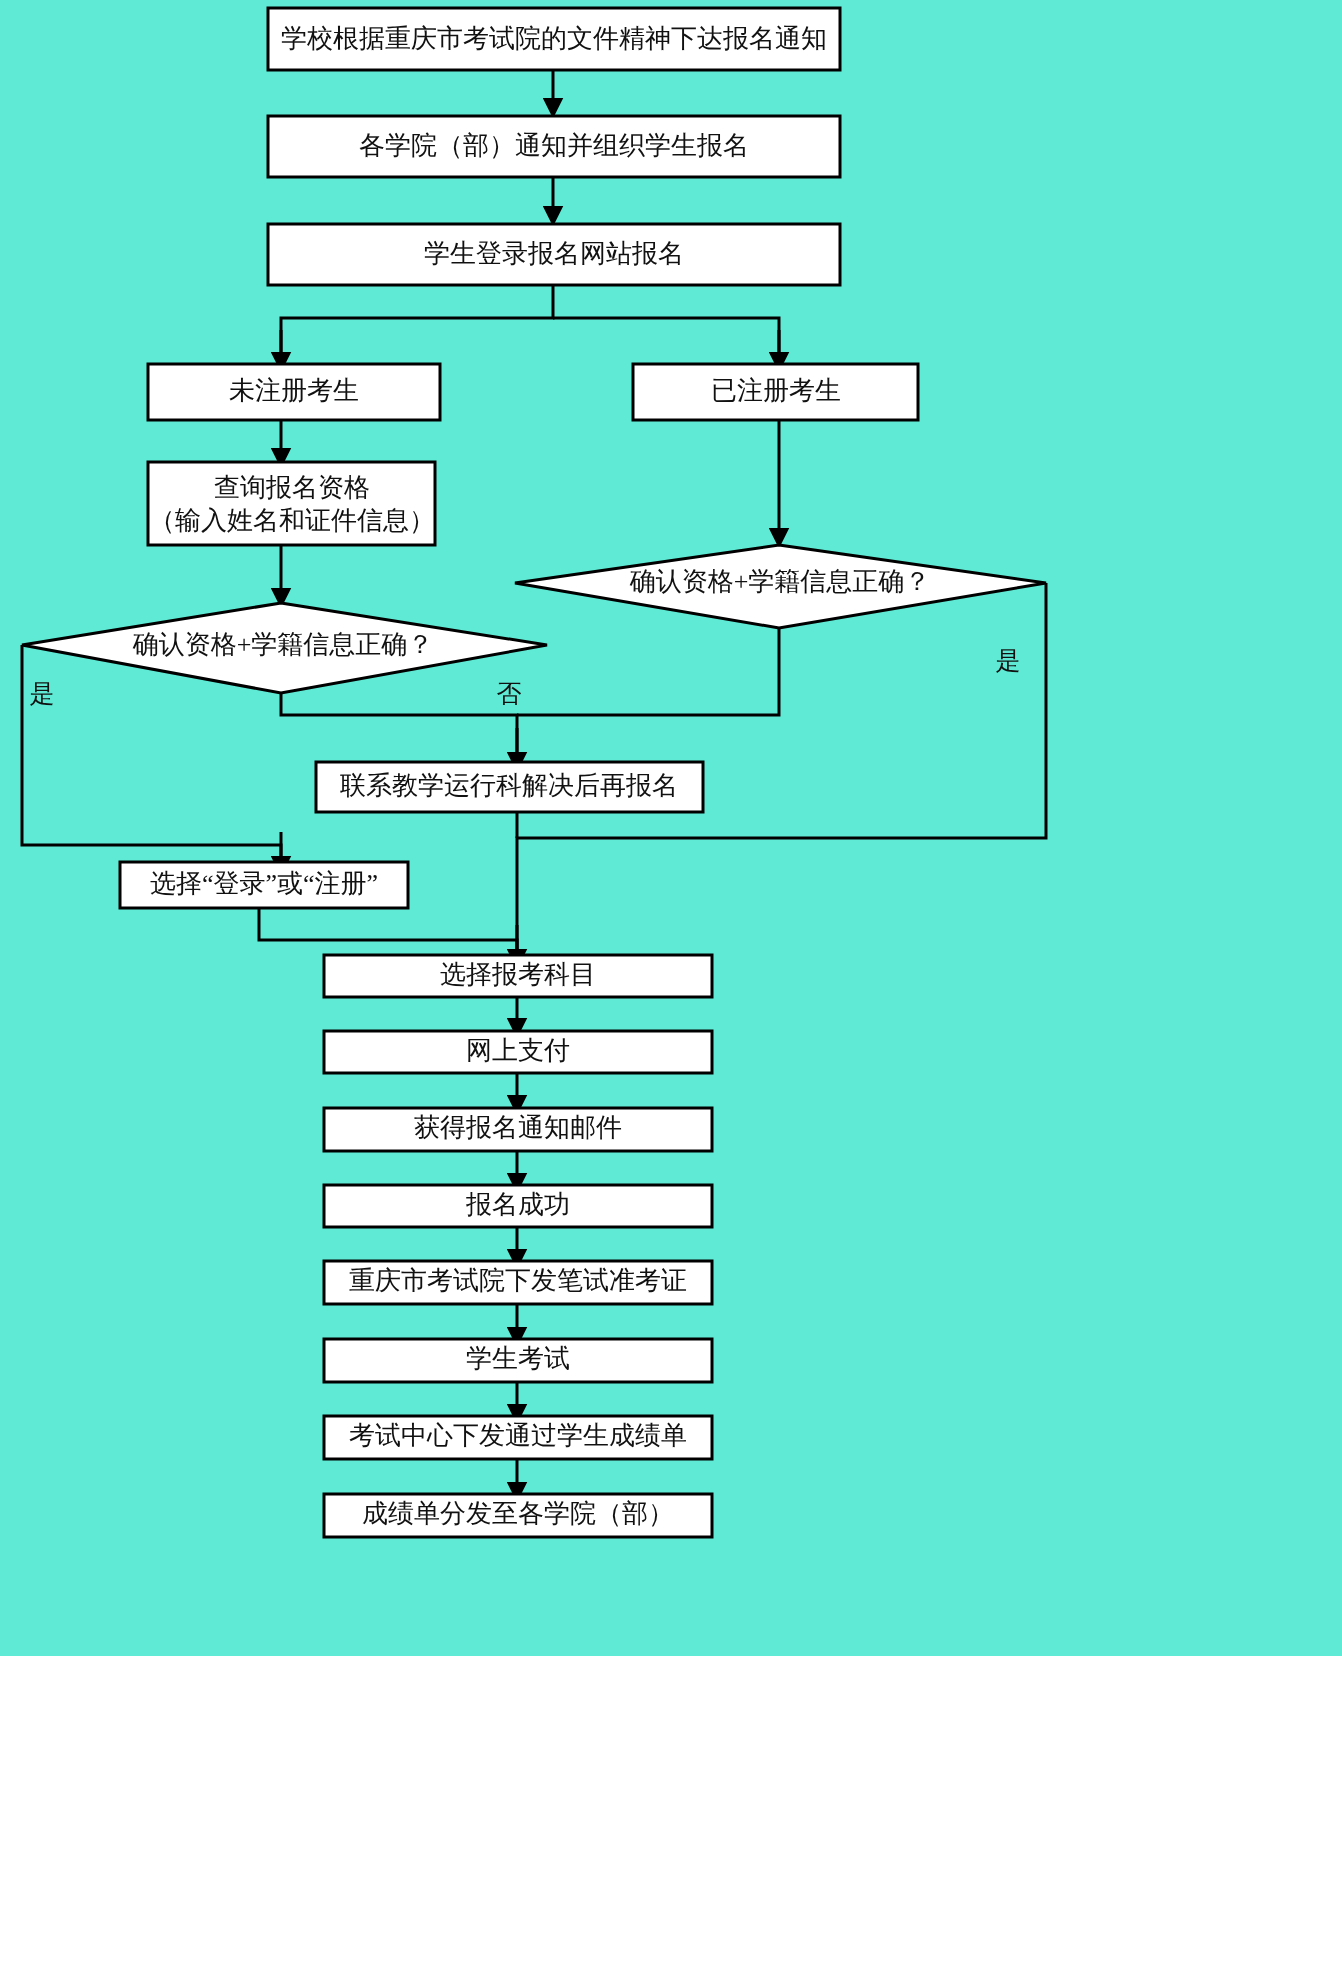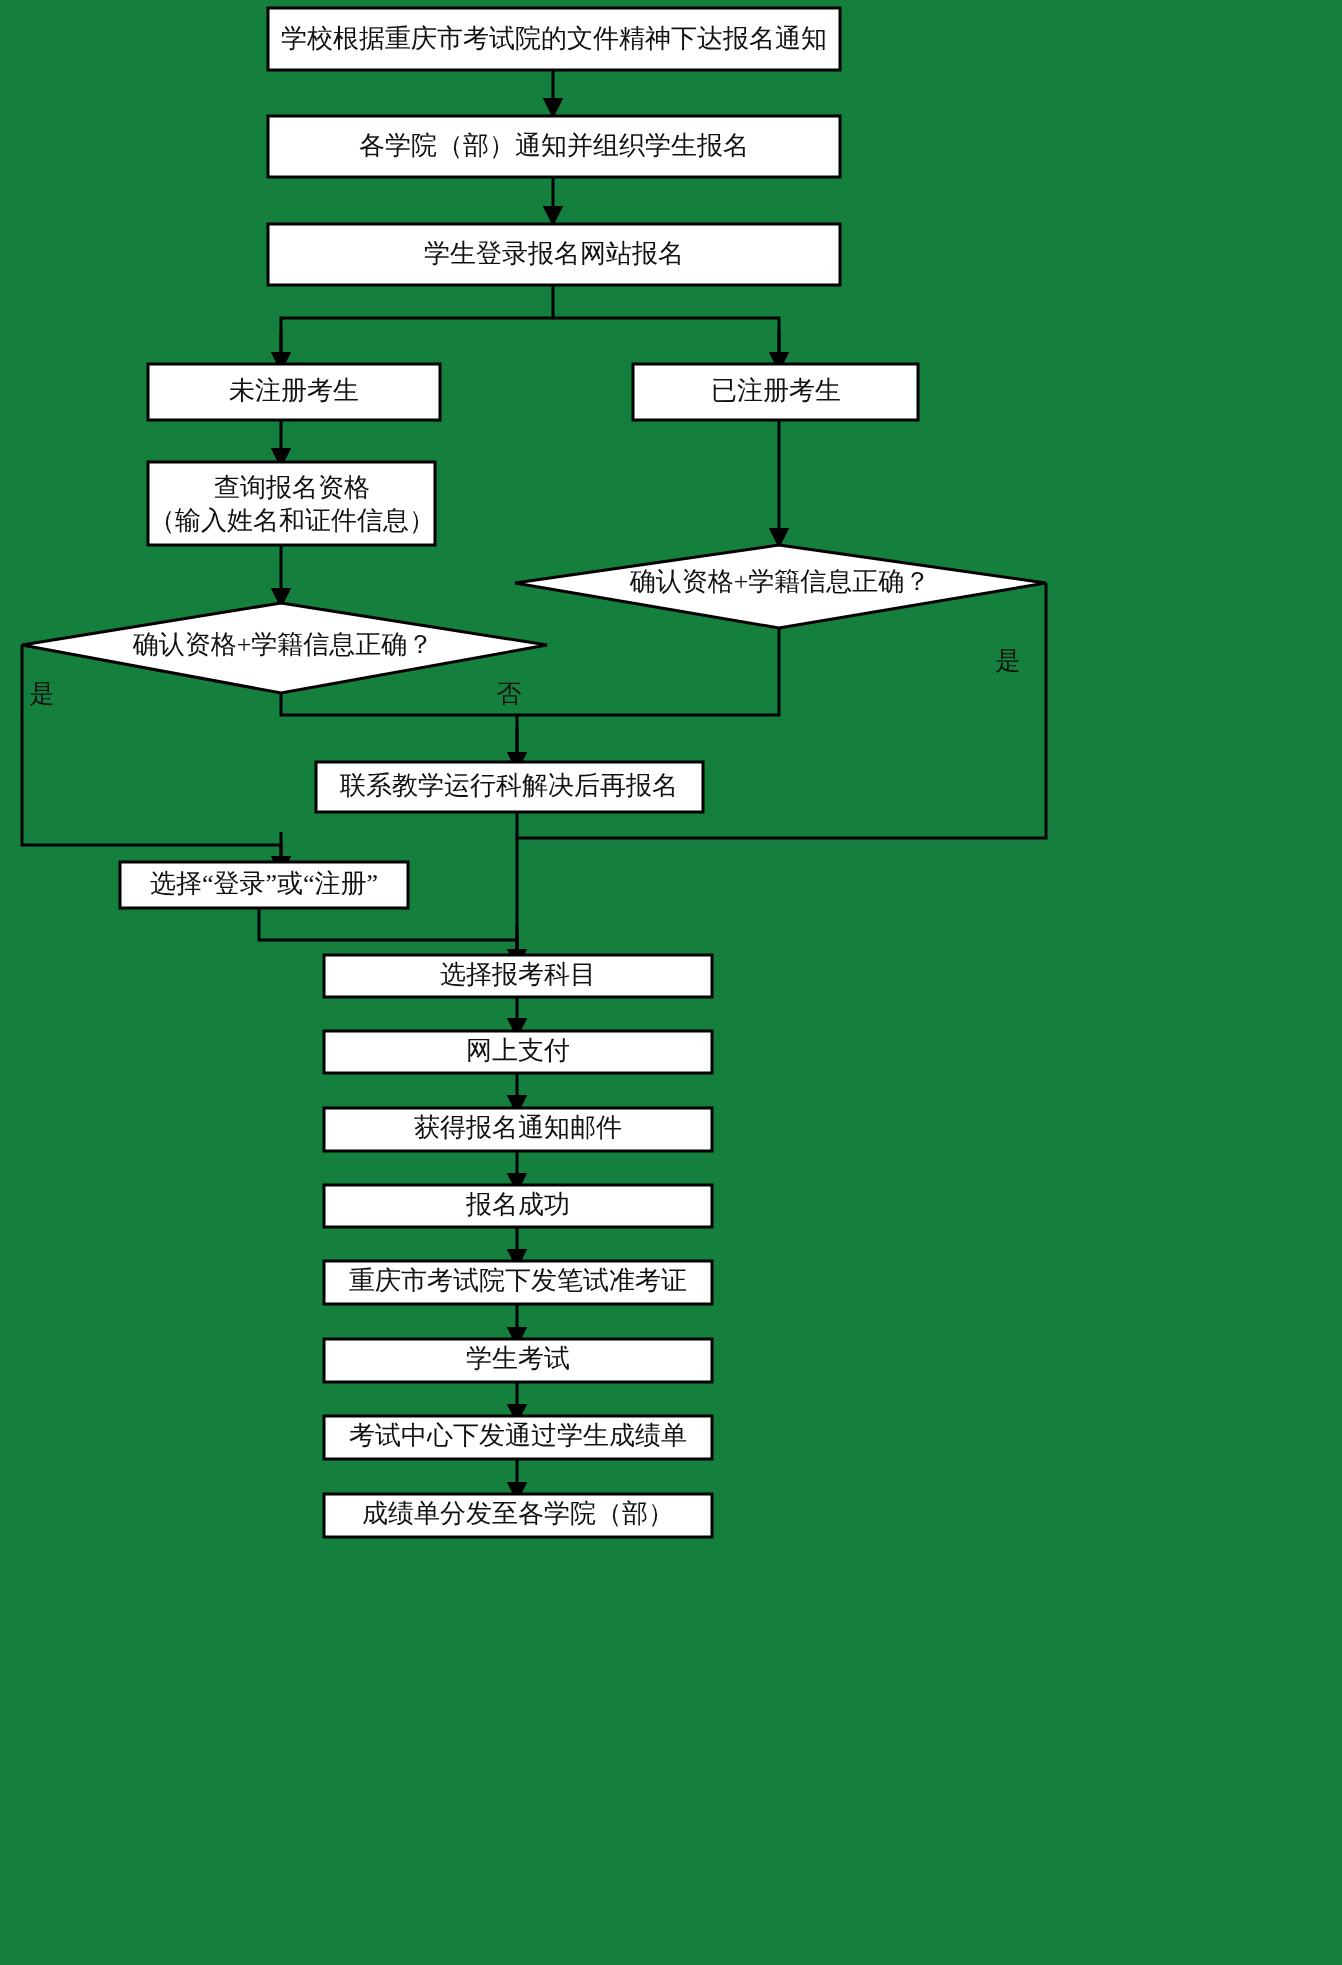--- a/index.html
+++ b/index.html
@@ -6,22 +6,22 @@
     margin: 0;
     padding: 0;
     background: #ffffff;
   }
   body {
     font-family: "Liberation Serif", "DejaVu Serif", serif;
   }
   #flowchart-root {
     position: relative;
     width: 1342px;
-    height: 1965px;
-    background: #15803d;
+    height: 1656px;
+    background: #5eead4;
     overflow: hidden;
     text-decoration: underline;
   }
   svg#flow-svg {
     position: absolute;
     top: 0;
     left: 0;
     width: 1342px;
     height: 1965px;
   }

